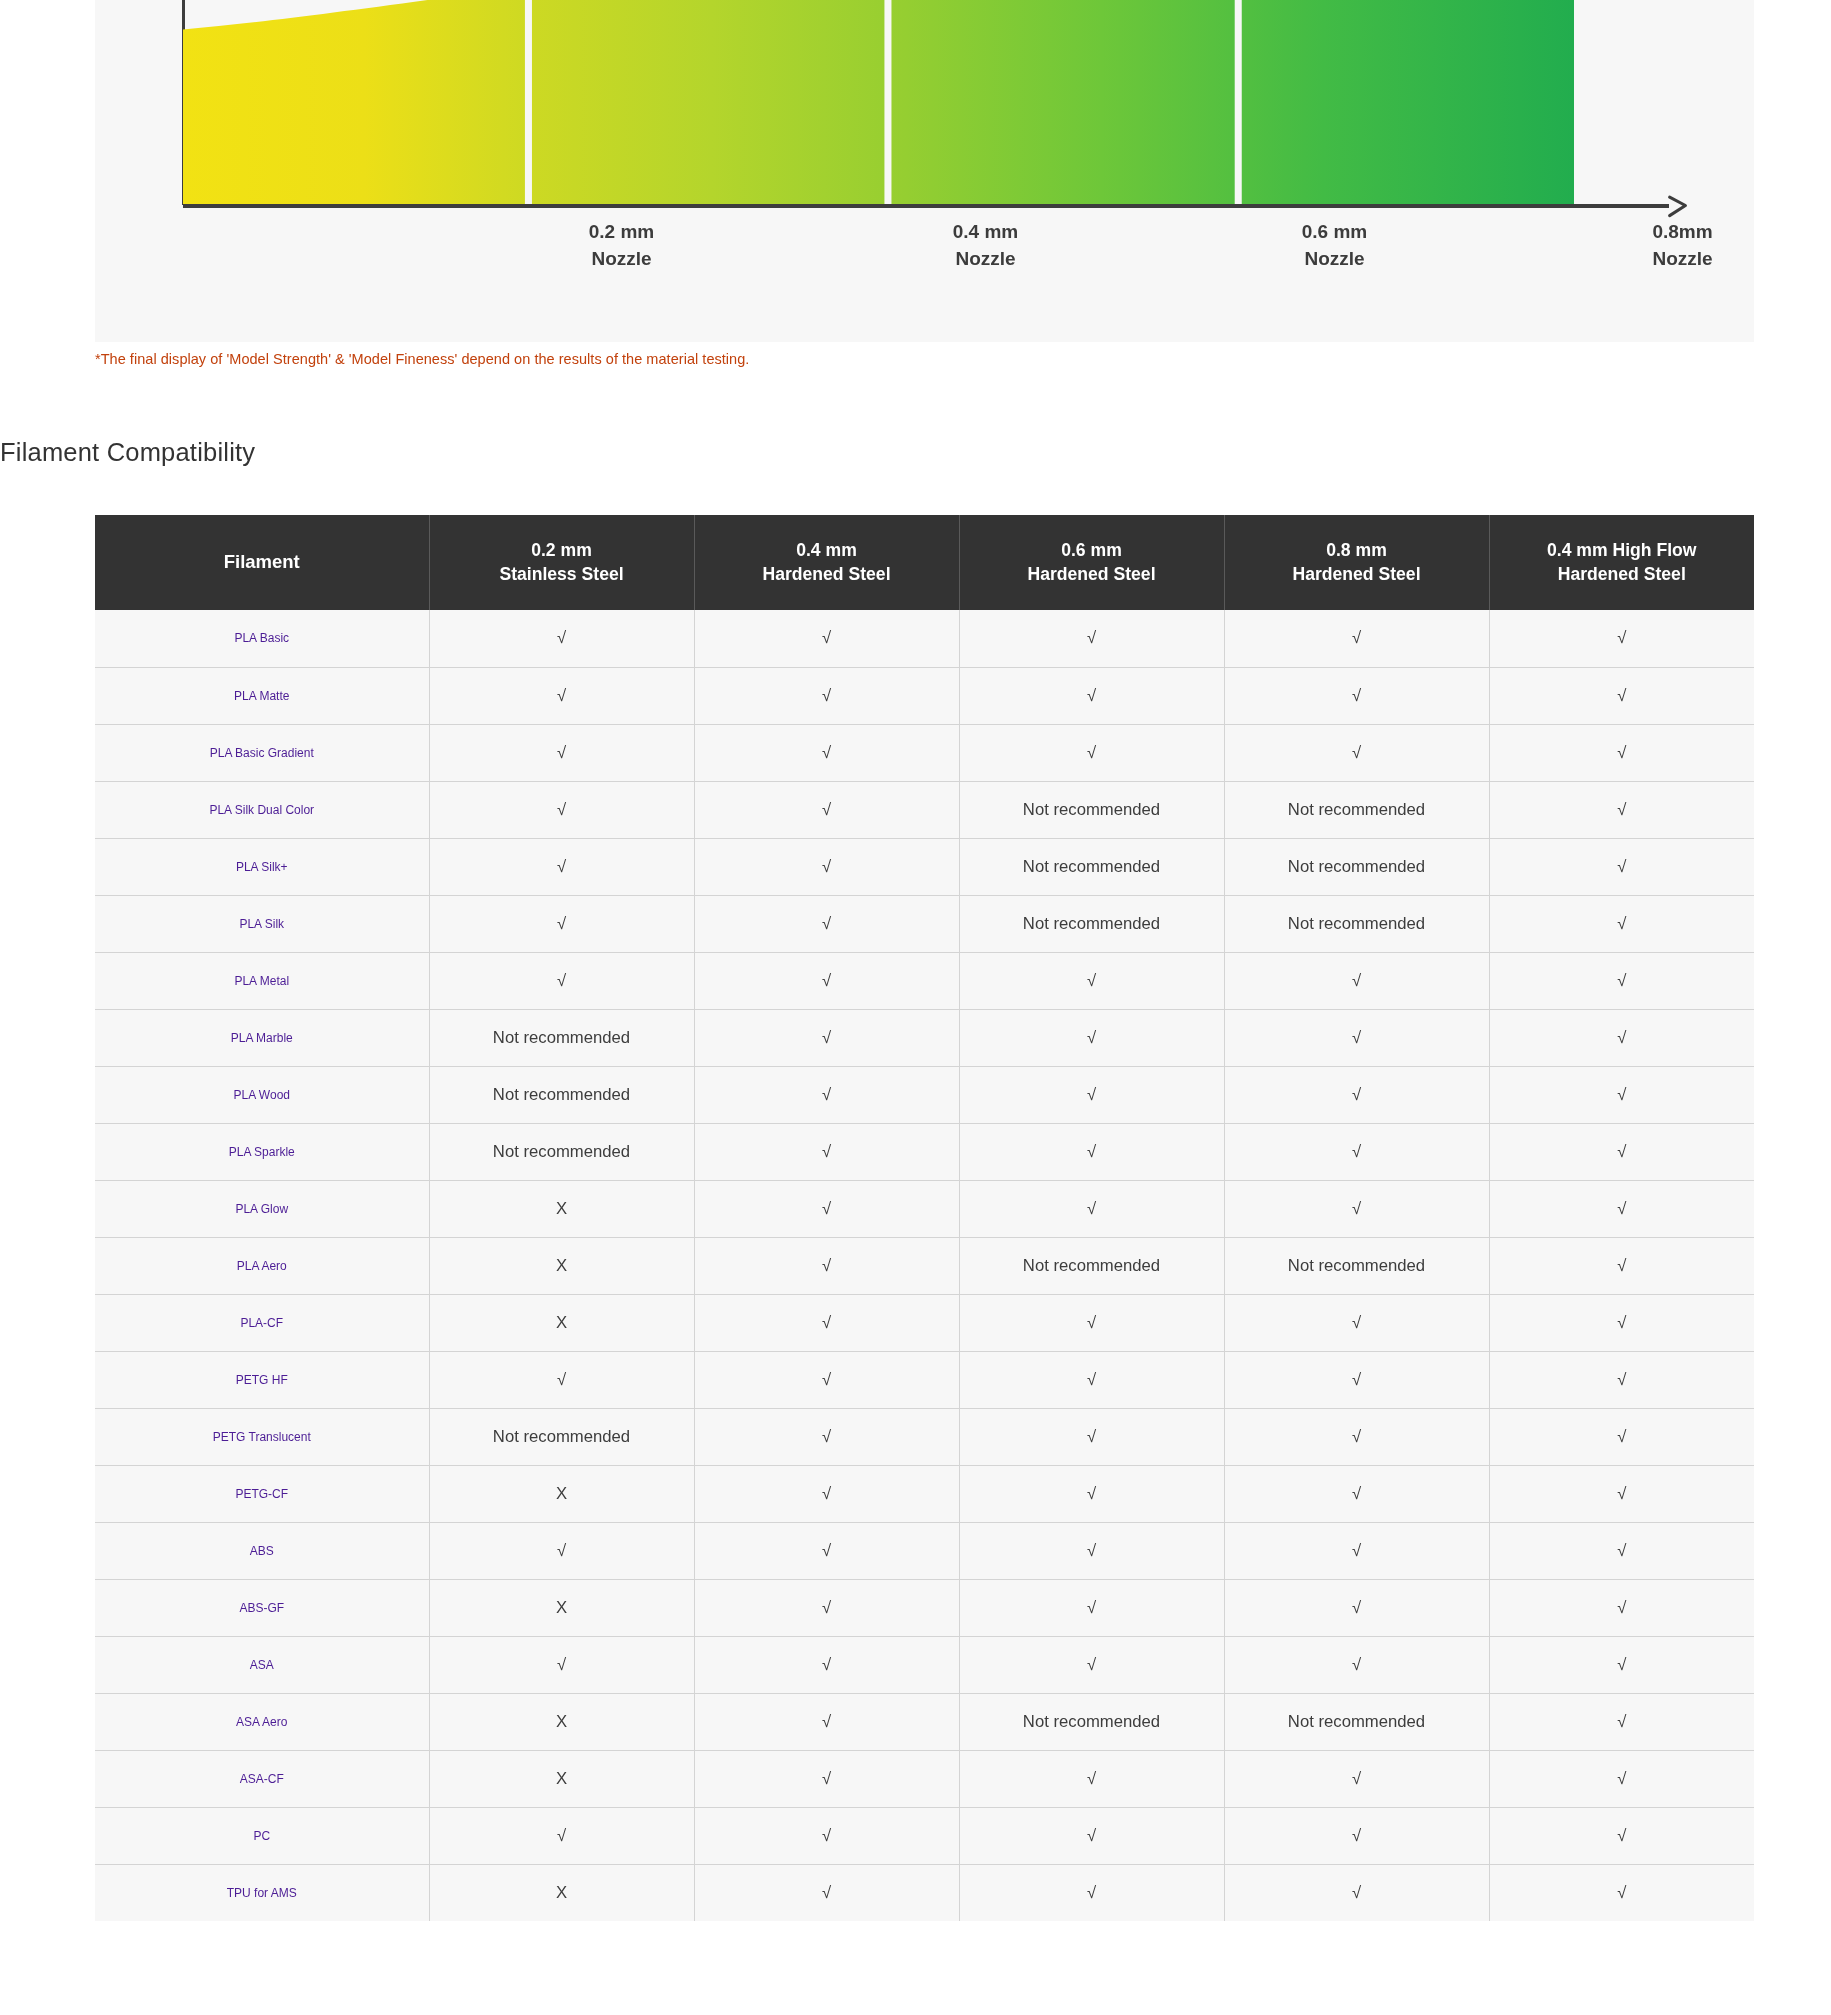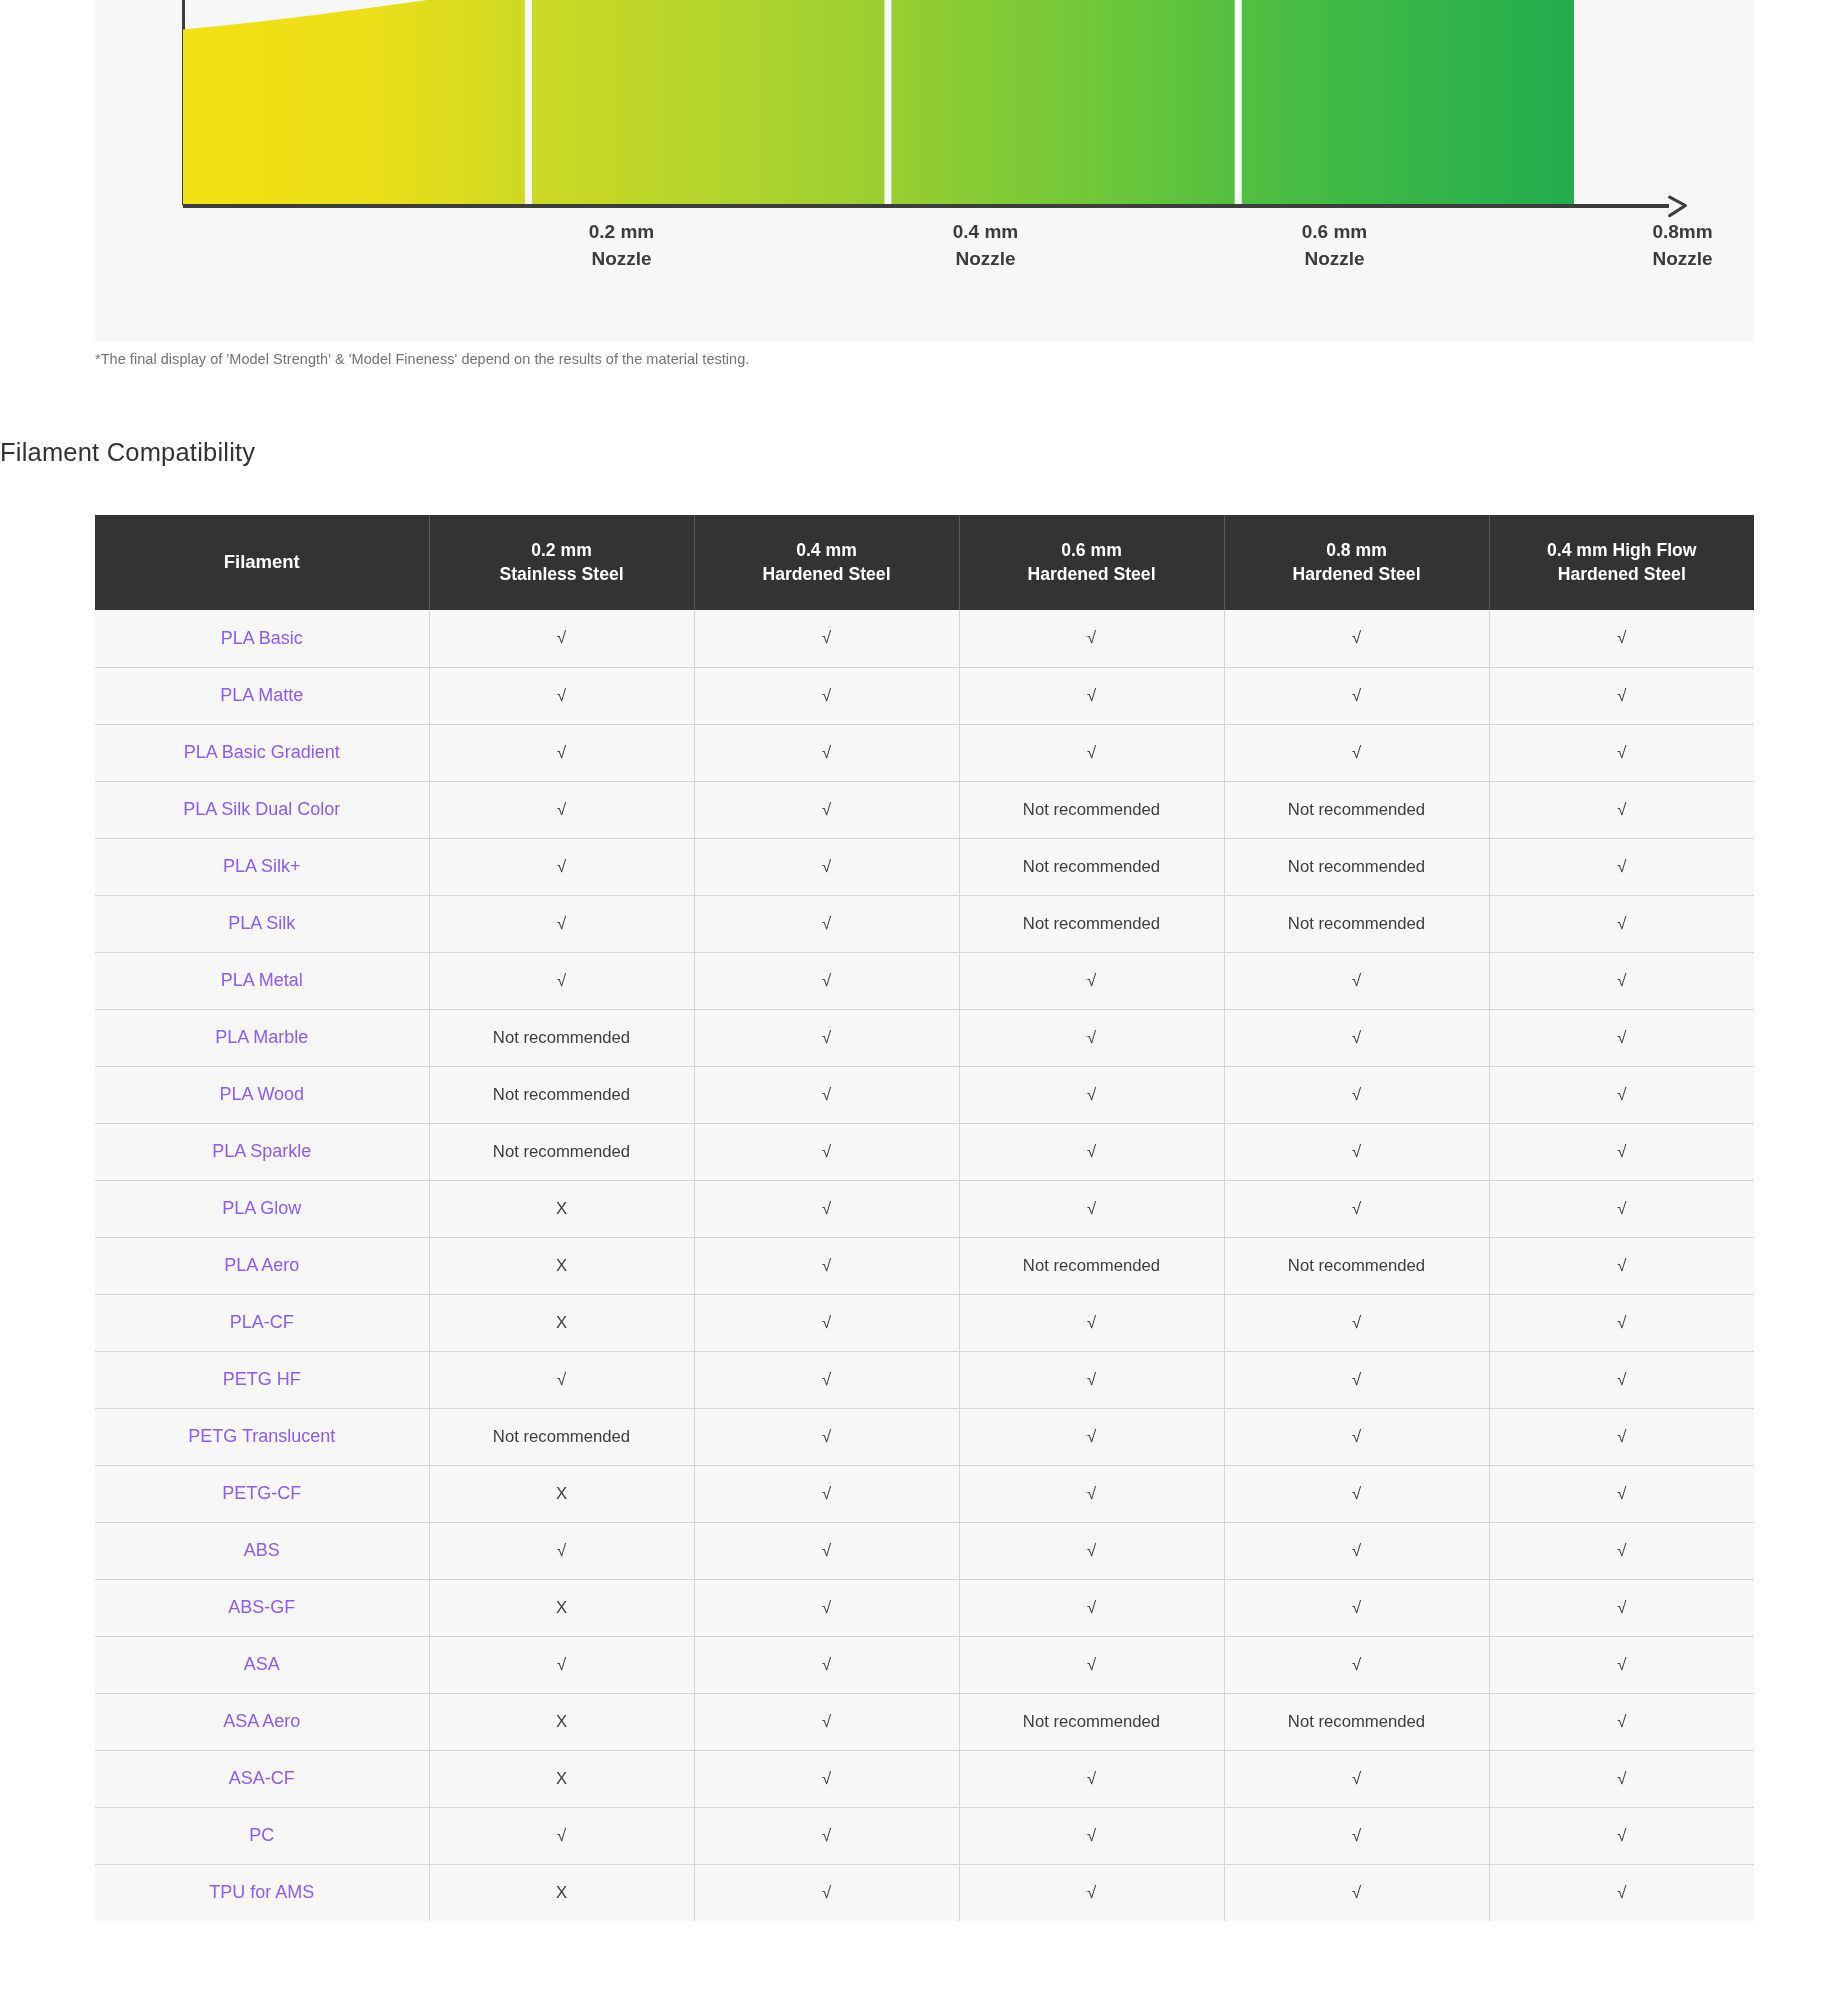--- a/index.html
+++ b/index.html
@@ -73,21 +73,21 @@
   .nl-1 { left: 798px; }
   .nl-2 { left: 1147px; }
   .nl-3 { left: 1495px; }
 
   
   .footnote {
     position: absolute;
     left: 95px;
     top: 351px;
     font-size: 14.5px;
-    color: #737373;
+    color: #c2410c;
     letter-spacing: 0.04px;
     white-space: nowrap;
   }
 
   
   .section-title {
     position: absolute;
     left: 0;
     top: 438px;
     width: 1832px;
@@ -135,22 +135,22 @@
     vertical-align: middle;
     border-top: 0.9px solid #d4d4d4;
     border-right: 0.9px solid #d4d4d4;
     font-size: 14.5px;
     color: #3d3d3d;
     padding: 0 3.5px;
   }
   table.compat tbody td:last-child { border-right: none; }
   table.compat tbody tr:first-child td { border-top: none; }
   table.compat tbody td.name-cell {
-    font-size: 18px;
-    color: #8b5cf6;
+    font-size: 12px;
+    color: #4c1d95;
   }
   table.compat tbody td.mark { font-size: 16.7px; }
 </style>
 </head>
 <body>
 
 <div id="page">
 
   <div class="chart-card">
 

